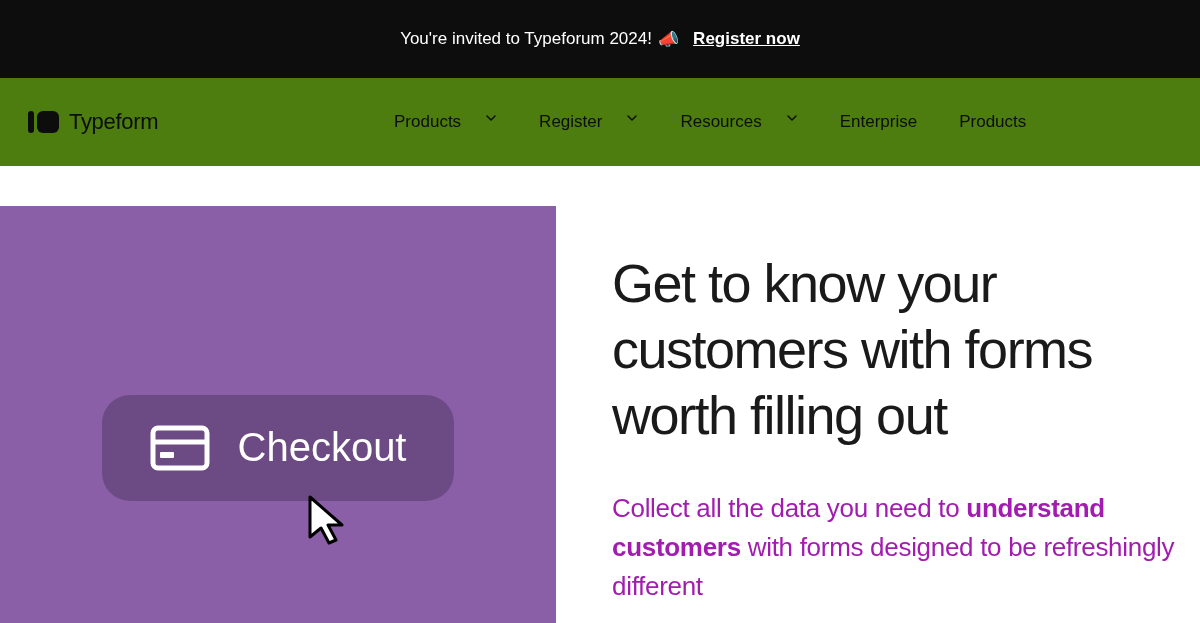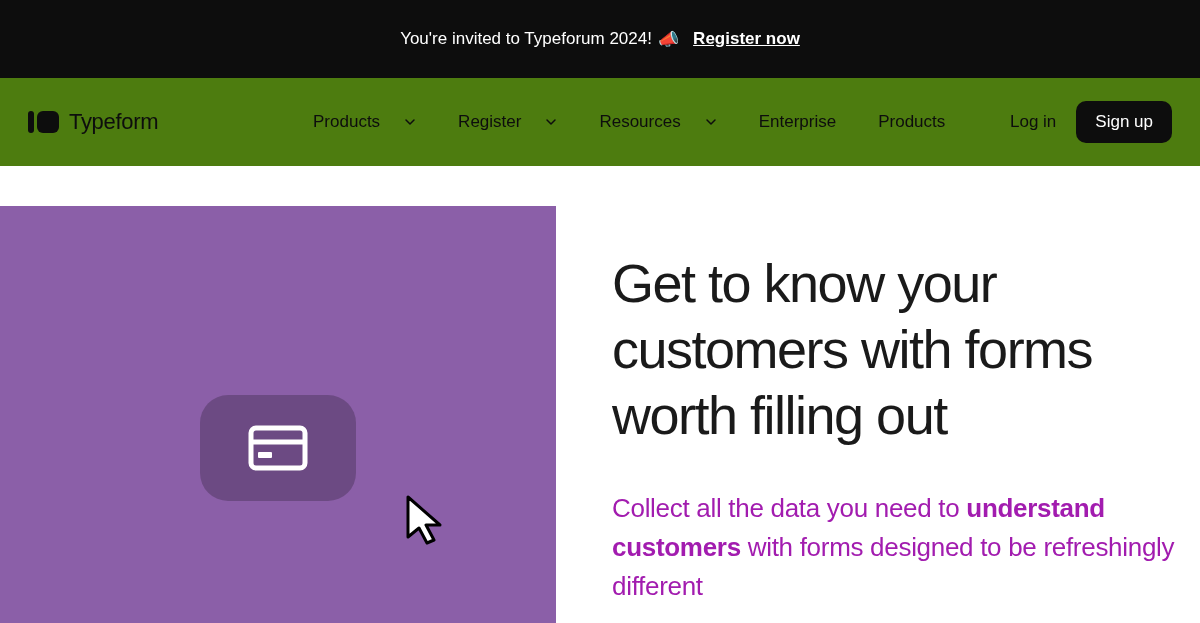--- a/index.html
+++ b/index.html
@@ -24,21 +24,21 @@
       padding: 0 28px;
       background: #4d7c0f;
     }
     .logo { display: flex; align-items: center; gap: 10px; }
     .logo-mark { display: flex; gap: 3px; align-items: center; }
     .logo-bar { width: 6px; height: 22px; background: #0d0d0d; border-radius: 3px; }
     .logo-square { width: 22px; height: 22px; background: #0d0d0d; border-radius: 6px; }
     .logo-text { font-size: 22px; font-weight: 500; color: #0d0d0d; letter-spacing: -0.3px; }
     
     .nav-center { display: flex; gap: 42px; margin-left: auto; margin-right: auto; padding-left: 90px; }
-    .nav-item { display: flex; align-items: center; gap: 24px; font-size: 17px; color: #0d0d0d; cursor: pointer; }
+    .nav-item { display: flex; gap: 24px; font-size: 17px; color: #0d0d0d; cursor: pointer; }
     .chevron { width: 12px; height: 12px; }
     
     .nav-right { display: flex; align-items: center; gap: 20px; }
     .login { font-size: 17px; color: #0d0d0d; cursor: pointer; }
     .signup { background: #0d0d0d; color: #fff; padding: 11px 19px; border-radius: 10px; font-size: 17px; cursor: pointer; border: none; font-weight: 500; }
     
     .hero { display: flex; margin-top: 40px; }
     
     .hero-left {
       width: 556px;
@@ -106,34 +106,31 @@
         </svg>
     </div>
     <div class="nav-item">
       <span>Enterprise</span>
     </div>
     <div class="nav-item">
       <span>Products</span>
     </div>
   </div>
 
-  <div class="nav-right">
-    <span class="login">Log in</span>
-    <button class="signup">Sign up</button>
-  </div>
 </nav>
 
 <div class="hero">
   <div class="hero-left">
     <div class="checkout-btn">
       <svg class="card-icon" viewBox="0 0 60 46">
         <rect x="3" y="3" width="54" height="40" rx="5" stroke="#fff" stroke-width="5" fill="none"></rect>
         <line x1="3" y1="17" x2="57" y2="17" stroke="#fff" stroke-width="5"></line>
         <rect x="10" y="27" width="14" height="6" fill="#fff" rx="1"></rect>
       </svg>
+      <span class="checkout-text">Checkout</span>
       <svg class="cursor-icon" viewBox="0 0 50 60">
         <path d="M 8 6 L 8 46 L 19 37 L 27 52 L 34 49 L 26 34 L 40 34 Z" fill="#fff" stroke="#000" stroke-width="3" stroke-linejoin="round"></path>
       </svg>
     </div>
   </div>
 
   <div class="hero-right">
     <h1 class="headline">Get to know your customers with forms worth filling out</h1>
     <p class="subtext">
       <span>Collect all the data you need to </span><b>understand customers</b><span> with forms designed to be refreshingly different</span>

